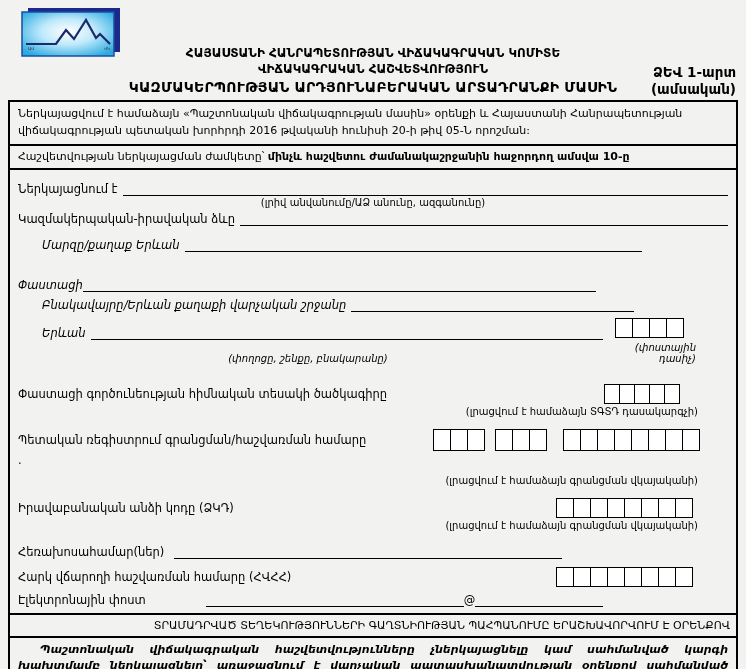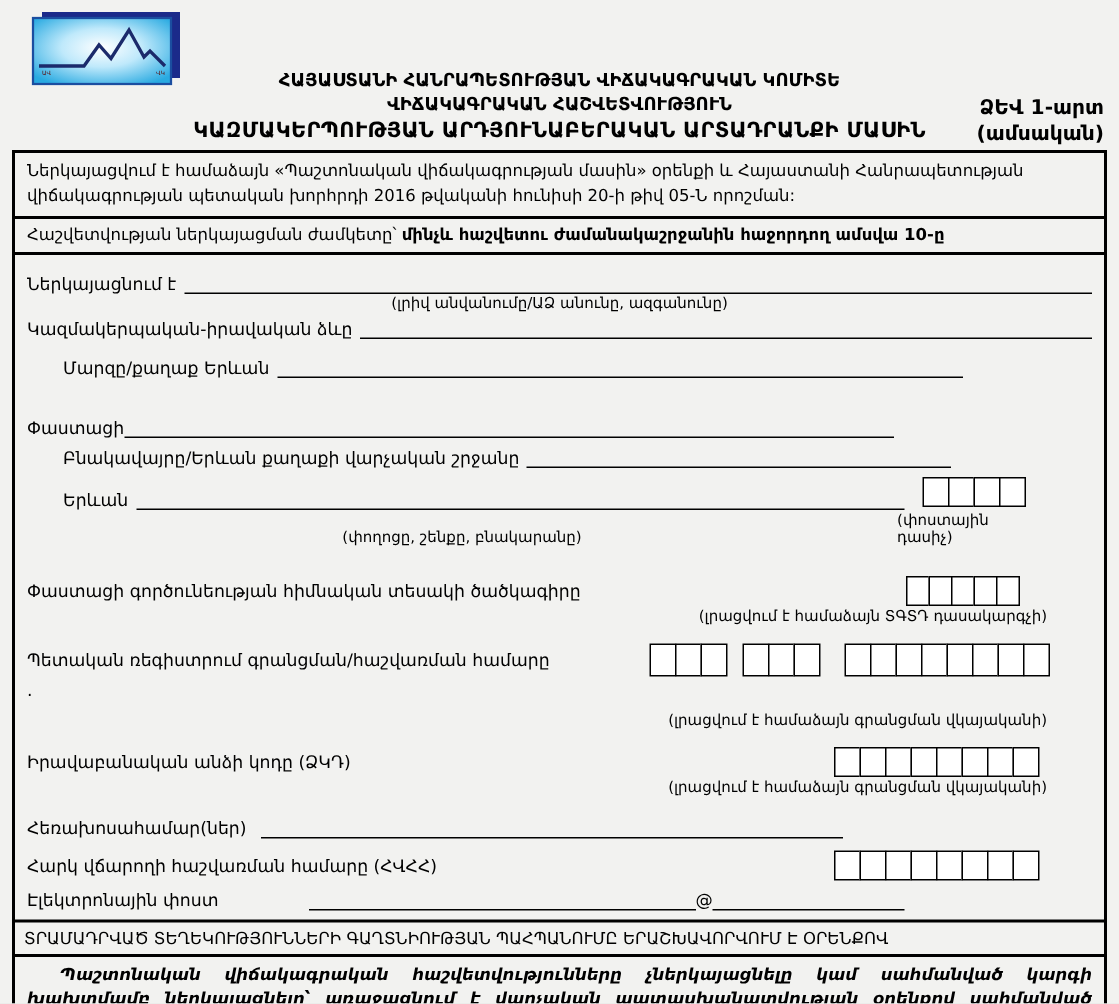--- a/index.html
+++ b/index.html
@@ -22,38 +22,38 @@
   .row-legal { padding:4px 8px 5px; font-size:11px; line-height:1.5; border-bottom:2px solid #000; }
   .row-deadline { padding:4px 8px 5px; font-size:11px; border-bottom:2px solid #000; }
   .row-deadline b { font-weight:bold; }
   
   .main { padding:8px 8px 6px; font-size:11.5px; }
   .fline { display:flex; align-items:flex-end; }
   .flabel { white-space:nowrap; }
   .uline { border-bottom:1px solid #000; flex:1 1 auto; height:14px; margin-left:5px; }
   .uline.fixed { flex:0 0 auto; }
   .hint { font-size:10px; }
-  .it { }
+  .it { font-style:italic; }
   .bold { font-weight:bold; }
   .spacer { flex:1 1 auto; }
   .cells { display:flex; }
   .cells span { width:18px; height:20px; border:1px solid #000; background:#fff; margin-left:-1px; }
   .cells span:first-child { margin-left:0; }
   .cells.tall span { height:22px; }
   .cells.narrow span { width:16px; }
   .mt2{margin-top:2px}.mt4{margin-top:4px}.mt6{margin-top:6px}.mt8{margin-top:8px}
   .mt12{margin-top:12px}.mt14{margin-top:14px}.mt20{margin-top:20px}.mt26{margin-top:26px}
   .ind { margin-left:24px; }
   .w-region { width:600px; }
   .w-community { width:578px; }
   .w-settlement { width:592px;align-items:center; }
   .hint-center { width:600px; text-align:center; }
   .hint-right { text-align:right; padding-right:30px; }
   
-  .row-conf { border-top:2px solid #000; text-align:left; font-size:11px; padding:4px 6px; }
+  .row-conf { border-top:2px solid #000; text-align:right; font-size:11px; padding:4px 6px; }
   .row-warn { border-top:2px solid #000; font-size:11px; font-weight:bold; font-style:italic;
     padding:4px 8px 8px; text-align:justify; text-indent:22px; line-height:1.45; }
 </style>
 </head>
 <body>
 
 <div class="page">
 
   <div class="header">
     <div class="logo">
@@ -128,21 +128,21 @@
             <span></span>
             <span></span>
             <span></span>
             <span></span>
           </span>
       </div>
 
       <div class="fline mt2">
         <span class="hint it hint-center">(փողոցը, շենքը, բնակարանը)</span>
         <span class="spacer"></span>
-        <span class="hint it" style="margin-right:32px;">(փոստային դասիչ)</span>
+        <span class="hint it" style="margin-right:32px;text-align:right;">(փոստային դասիչ)</span>
       </div>
 
       <div class="fline mt20" style="align-items:center;">
         <span class="flabel">Փաստացի գործունեության հիմնական տեսակի ծածկագիրը</span>
         <span class="spacer"></span>
         <span class="cells narrow" style="margin-right:48px;">
             <span></span>
             <span></span>
             <span></span>
             <span></span>

